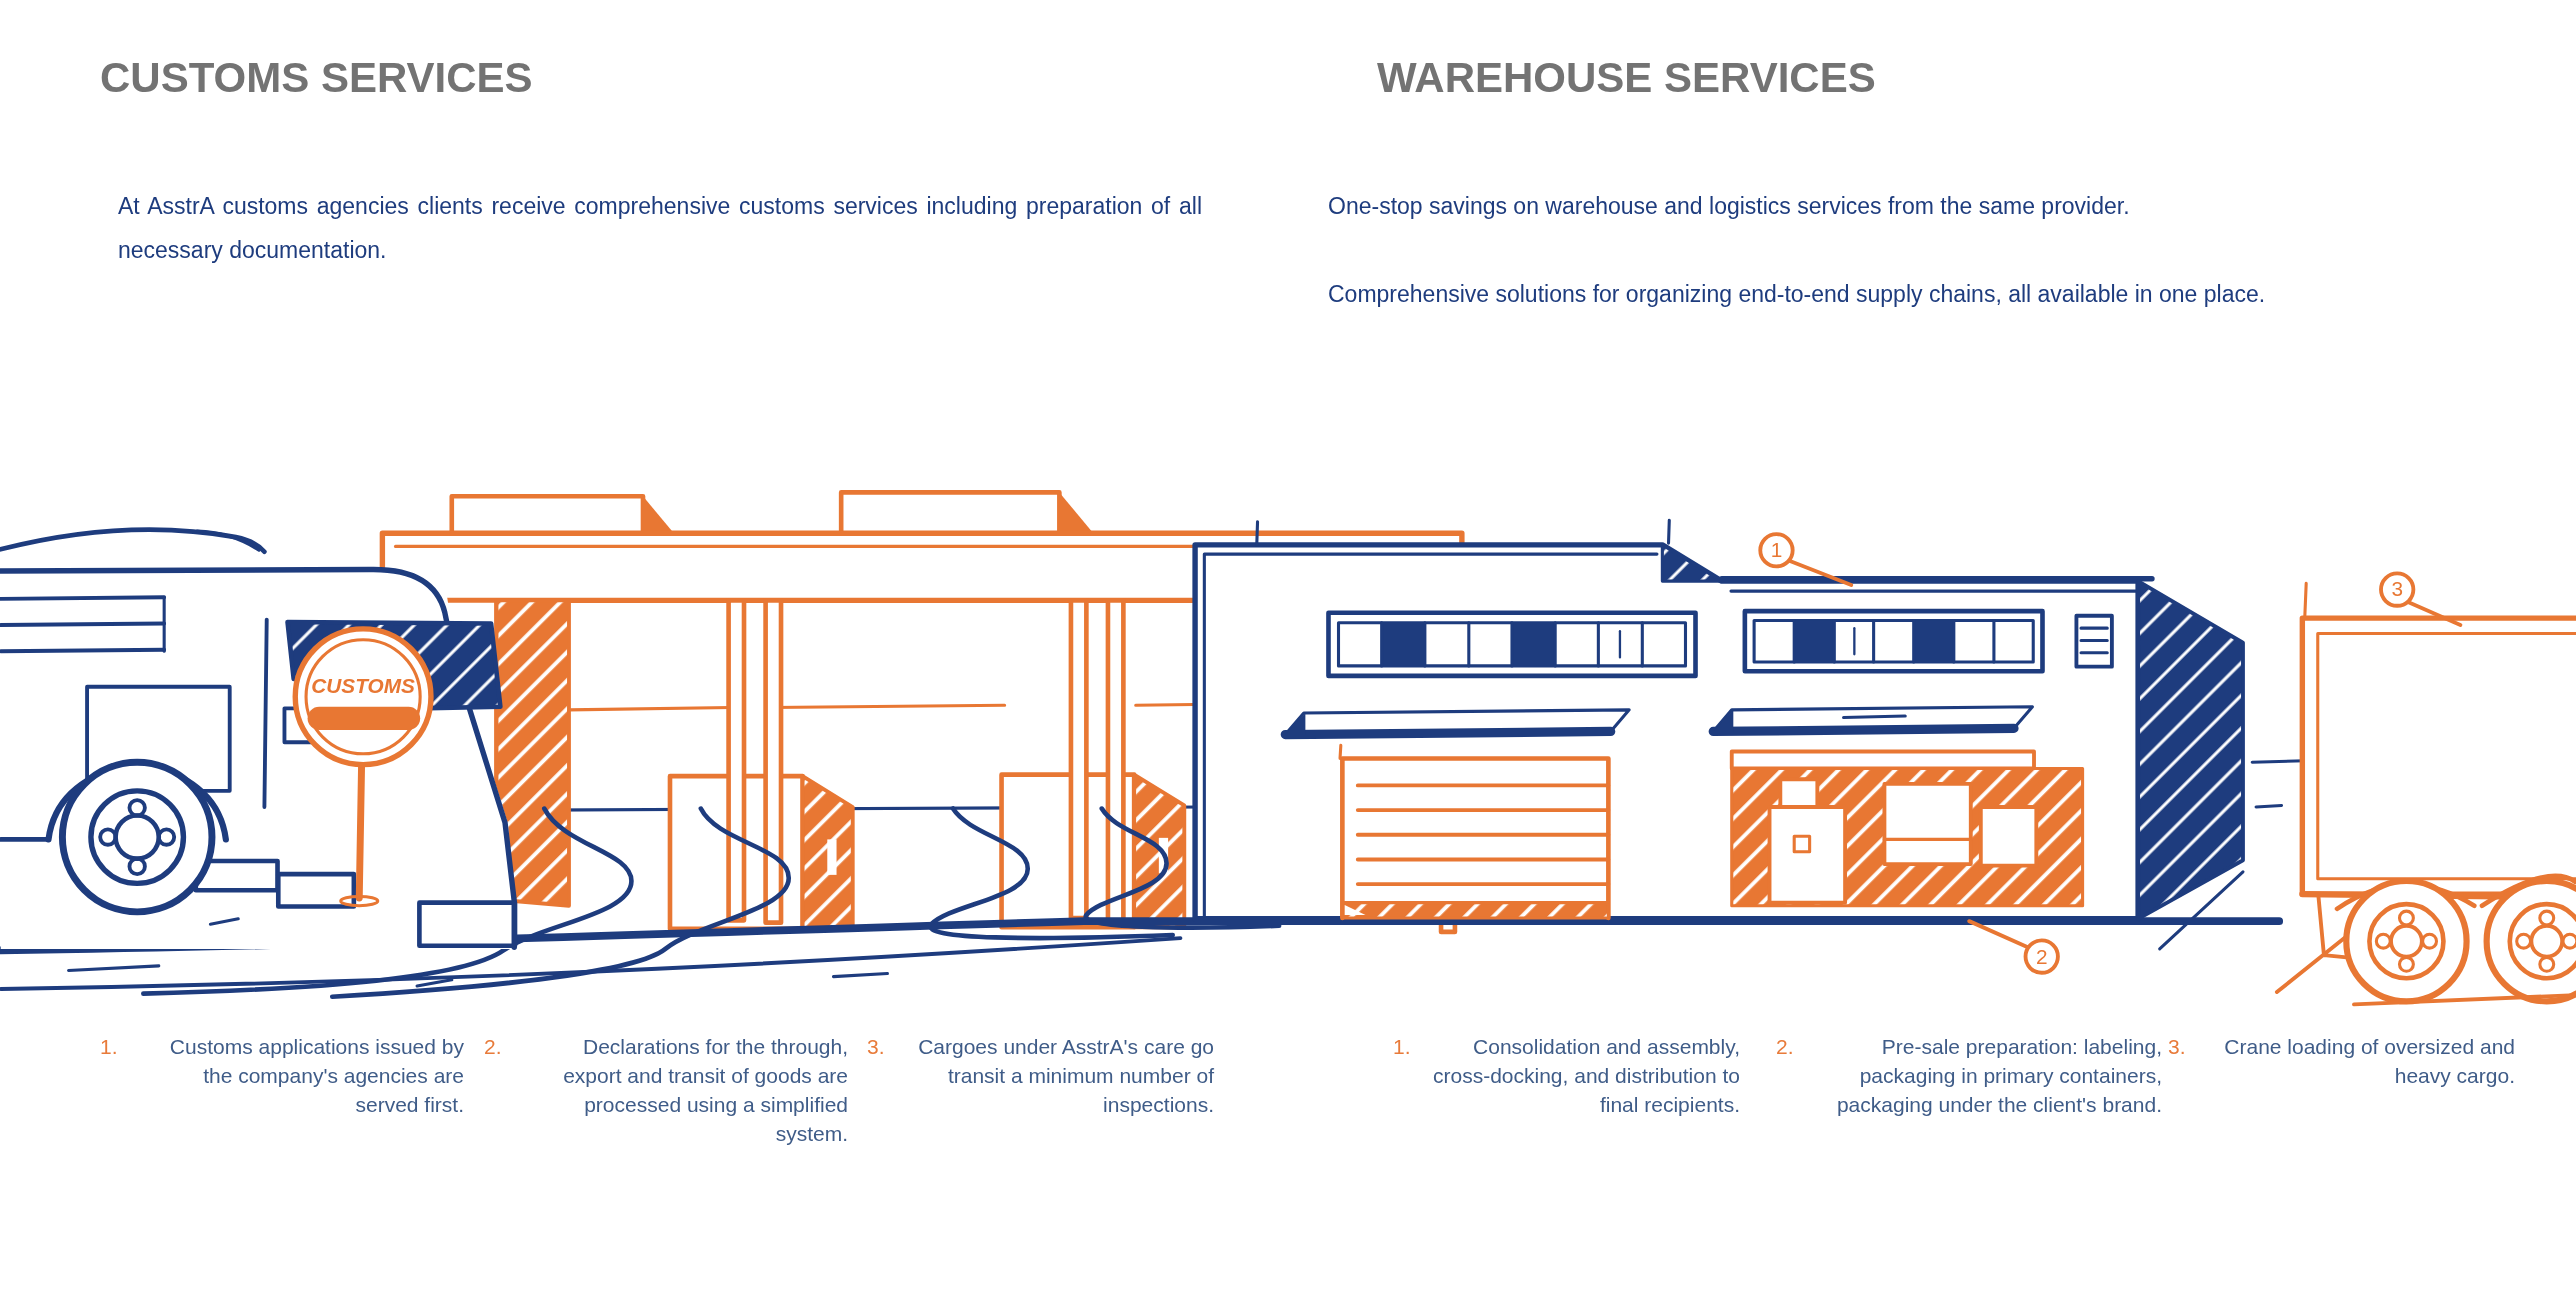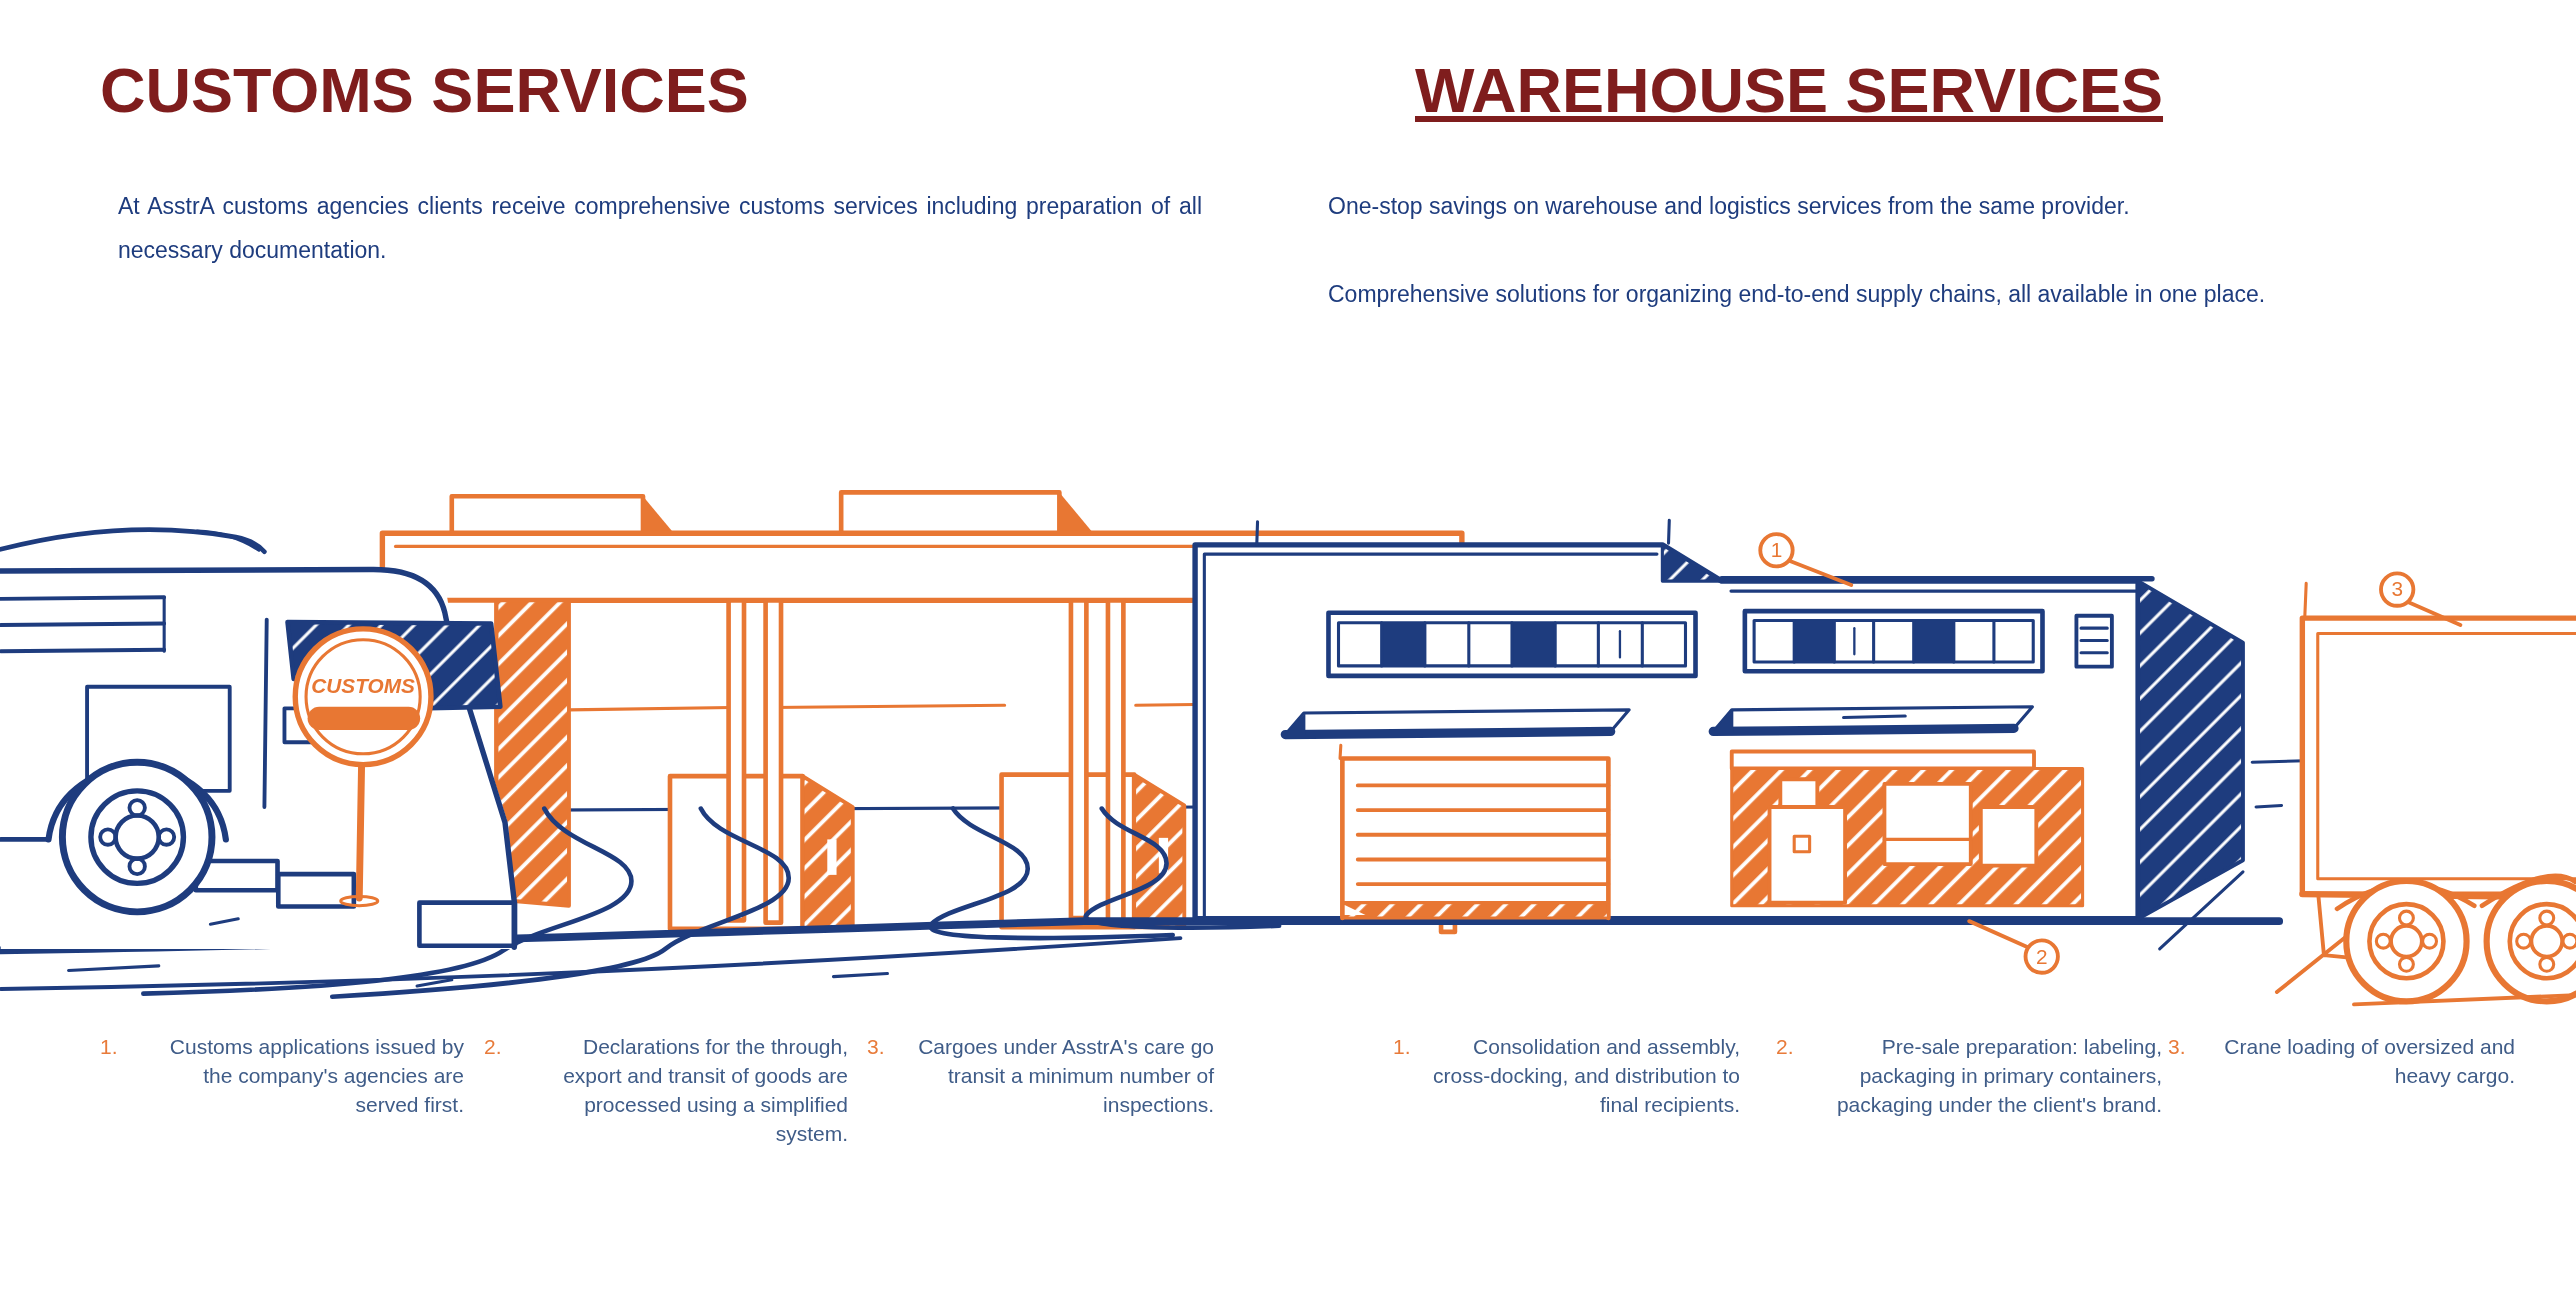--- a/index.html
+++ b/index.html
@@ -1,20 +1,20 @@
 <!DOCTYPE html>
 <html style="font-size:12.3px"><head>
 <meta charset="utf-8">
 <style>
   html,body{margin:0;padding:0;background:#ffffff;}
   #frame{position:relative;width:2576px;height:1300px;background:#ffffff;overflow:hidden;
          font-family:"Liberation Sans", sans-serif;}
-  .h1{position:absolute;top:54px;font-size:63px;font-weight:bold;color:#7f1d1d;letter-spacing:0px;white-space:nowrap;}
+  .h1{position:absolute;top:54px;font-size:42px;font-weight:bold;color:#737373;letter-spacing:0px;white-space:nowrap;}
   #h1-customs{left:100px;}
-  #h1-warehouse{left:1415px;text-decoration:underline;}
+  #h1-warehouse{left:1377px;}
   .para{position:absolute;top:184px;font-size:23px;line-height:44px;color:#1e3c7e;text-align:justify;}
   #para-customs{left:118px;width:1084px;}
   #para-warehouse{left:1328px;width:1103px;}
   #para-warehouse .p2{margin-top:44px;}
   .para p{margin:0;}
   #illustration{position:absolute;left:0;top:477px;width:2576px;height:549px;}
   .list-col{position:absolute;top:1032px;font-size:21px;line-height:29px;color:#3f5c88;display:flex;}
   .list-col .num{color:#e87b3a;width:39px;flex:0 0 39px;}
   .list-col .txt{flex:1;text-align:right;}
   #lc1{left:100px;width:364px;}

